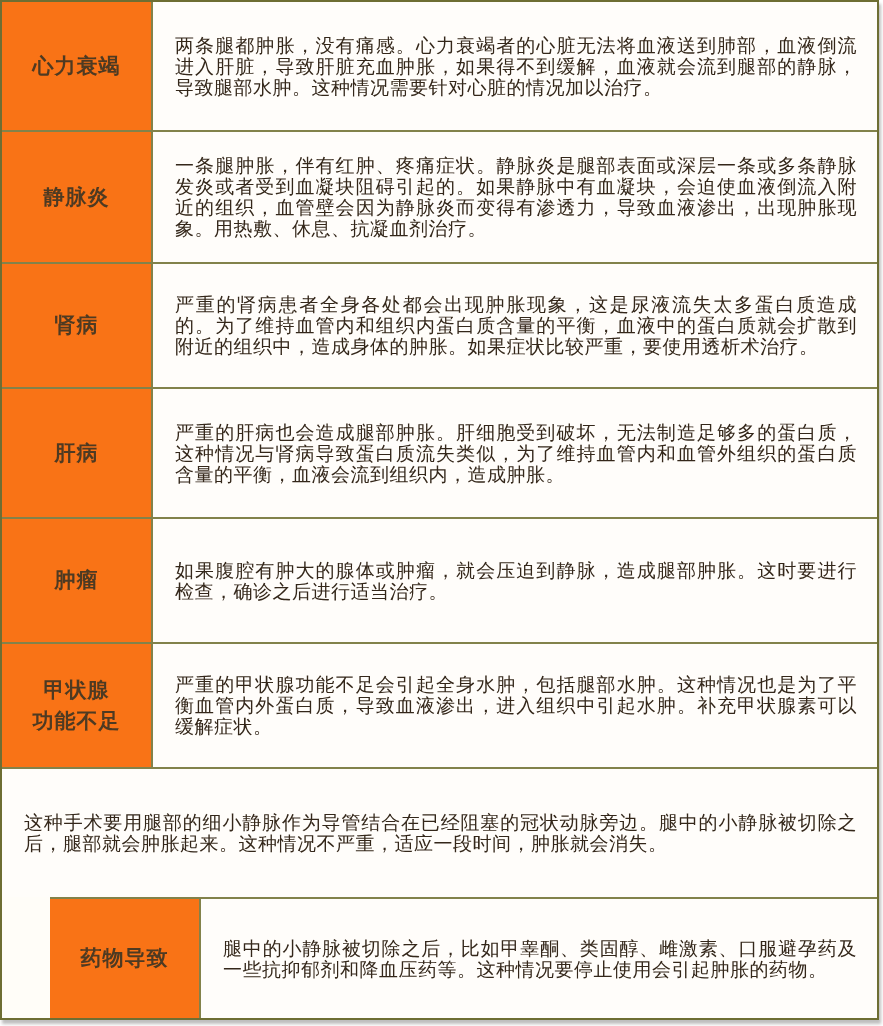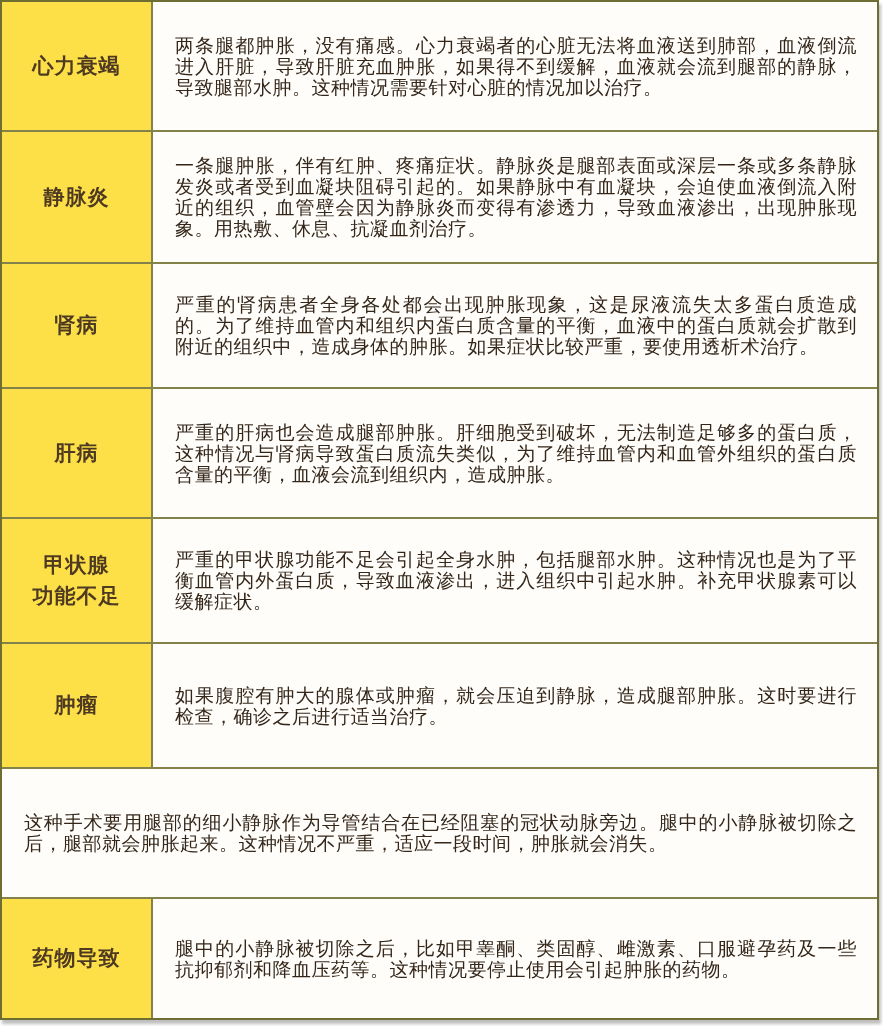--- a/index.html
+++ b/index.html
@@ -22,21 +22,21 @@
     background: #fffdf8;
   }
   .row {
     display: flex;
     border-top: 2px solid #82824a;
   }
   .row:first-child { border-top: none; }
   .label-cell {
     flex: 0 0 151px;
     width: 151px;
-    background: #fde047;
+    background: #f97316;
     border-right: 2px solid #82824a;
     display: flex;
     align-items: center;
     justify-content: center;
     box-sizing: border-box;
     padding: 4px 6px;
   }
   .label-text {
     font-size: 21px;
     font-weight: bold;
@@ -62,21 +62,21 @@
     text-align: justify;
     letter-spacing: 0.5px;
   }
   .r1 { height: 128px; }
   .r2 { height: 130px; }
   .r3 { height: 123px; }
   .r4 { height: 128px; }
   .r5 { height: 123px; }
   .r6 { height: 123px; }
   .r7 { height: 128px; }
-  .r8 { height: 119px; }
+  .r8 { height: 119px; margin-left: 48px; }
 </style>
 </head>
 <body>
 
 <div class="page">
   <div class="cause-table">
 
     <div class="row r1">
       <div class="label-cell">
         <span class="label-text">心力衰竭</span>
@@ -106,36 +106,36 @@
 
     <div class="row r4">
       <div class="label-cell">
         <span class="label-text">肝病</span>
       </div>
       <div class="desc-cell">
         <p class="desc-text">严重的肝病也会造成腿部肿胀。肝细胞受到破坏，无法制造足够多的蛋白质，这种情况与肾病导致蛋白质流失类似，为了维持血管内和血管外组织的蛋白质含量的平衡，血液会流到组织内，造成肿胀。</p>
       </div>
     </div>
 
+    <div class="row r6">
+      <div class="label-cell">
+        <span class="label-text">肿瘤</span>
+      </div>
+      <div class="desc-cell">
+        <p class="desc-text">如果腹腔有肿大的腺体或肿瘤，就会压迫到静脉，造成腿部肿胀。这时要进行检查，确诊之后进行适当治疗。</p>
+      </div>
+    </div>
+
     <div class="row r5">
       <div class="label-cell">
         <span class="label-text">甲状腺
 功能不足</span>
       </div>
       <div class="desc-cell">
         <p class="desc-text">严重的甲状腺功能不足会引起全身水肿，包括腿部水肿。这种情况也是为了平衡血管内外蛋白质，导致血液渗出，进入组织中引起水肿。补充甲状腺素可以缓解症状。</p>
-      </div>
-    </div>
-
-    <div class="row r6">
-      <div class="label-cell">
-        <span class="label-text">肿瘤</span>
-      </div>
-      <div class="desc-cell">
-        <p class="desc-text">如果腹腔有肿大的腺体或肿瘤，就会压迫到静脉，造成腿部肿胀。这时要进行检查，确诊之后进行适当治疗。</p>
       </div>
     </div>
 
     <div class="row r7">
       <div class="desc-cell">
         <p class="desc-text">这种手术要用腿部的细小静脉作为导管结合在已经阻塞的冠状动脉旁边。腿中的小静脉被切除之后，腿部就会肿胀起来。这种情况不严重，适应一段时间，肿胀就会消失。</p>
       </div>
     </div>
 
     <div class="row r8">

